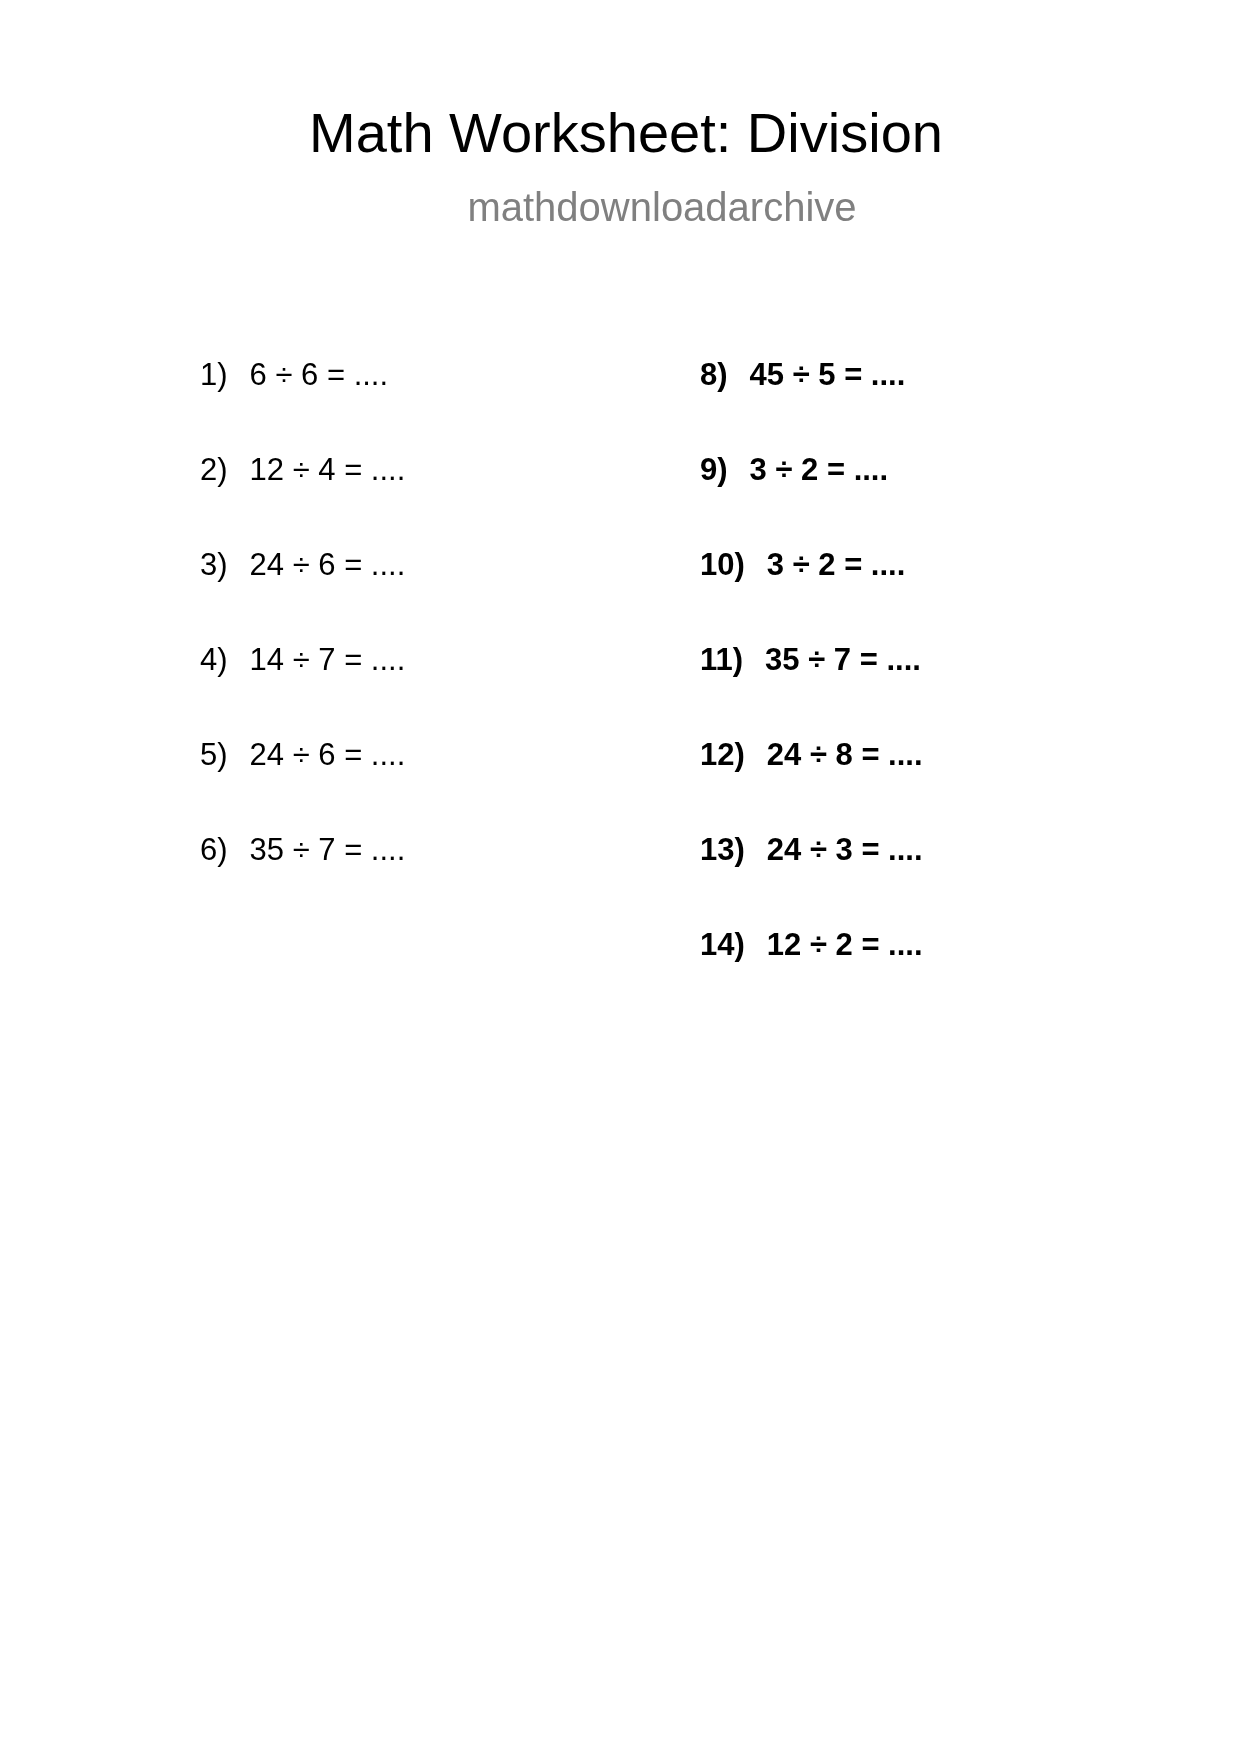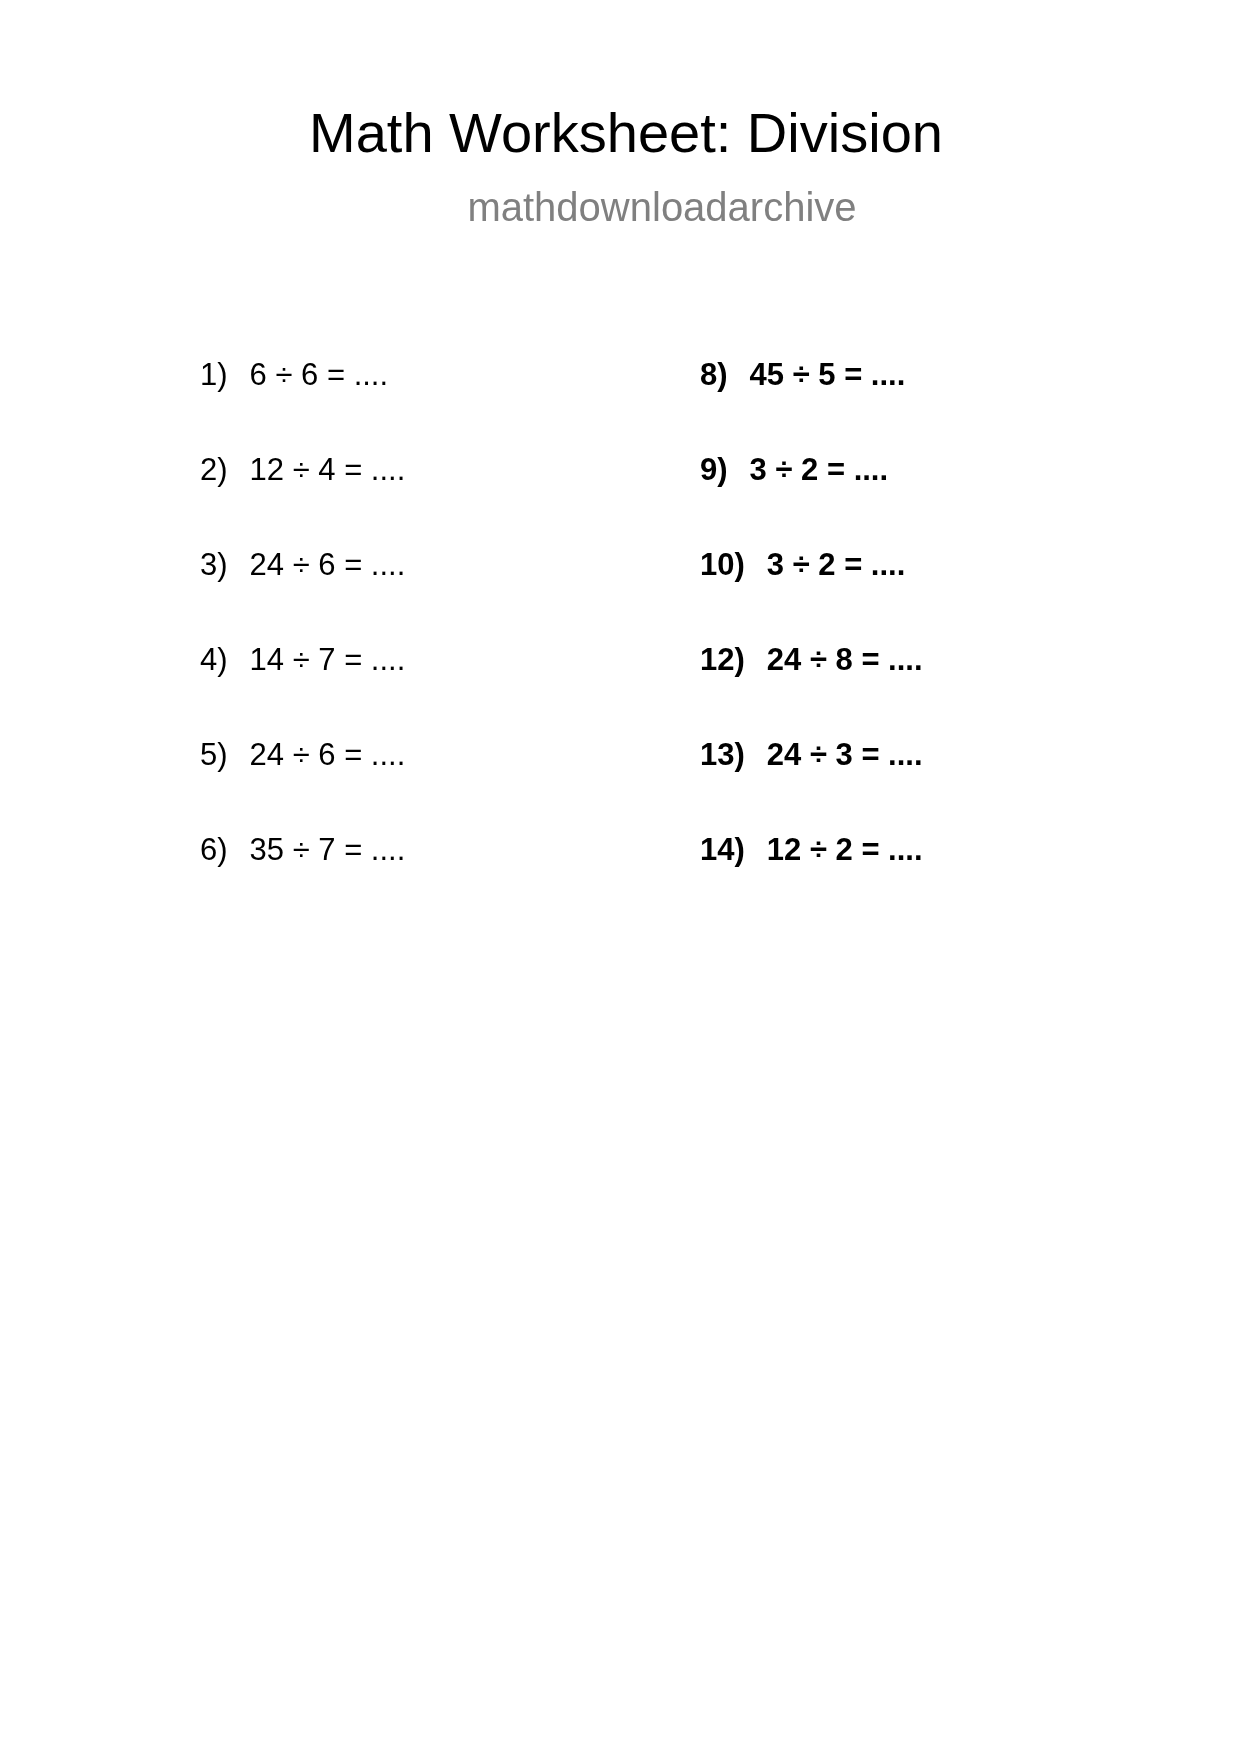--- a/index.html
+++ b/index.html
@@ -70,16 +70,17 @@
   <div class="problem"><span class="num">3)</span><span>24 ÷ 6 = ....</span></div>
   <div class="problem"><span class="num">4)</span><span>14 ÷ 7 = ....</span></div>
   <div class="problem"><span class="num">5)</span><span>24 ÷ 6 = ....</span></div>
   <div class="problem"><span class="num">6)</span><span>35 ÷ 7 = ....</span></div>
 </div>
 
 <div class="column right">
   <div class="problem"><span class="num">8)</span><span>45 ÷ 5 = ....</span></div>
   <div class="problem"><span class="num">9)</span><span>3 ÷ 2 = ....</span></div>
   <div class="problem"><span class="num">10)</span><span>3 ÷ 2 = ....</span></div>
+  <div class="problem"><span class="num">11)</span><span>35 ÷ 7 = ....</span></div>
   <div class="problem"><span class="num">12)</span><span>24 ÷ 8 = ....</span></div>
   <div class="problem"><span class="num">13)</span><span>24 ÷ 3 = ....</span></div>
   <div class="problem"><span class="num">14)</span><span>12 ÷ 2 = ....</span></div>
 </div>
 
 </body></html>

